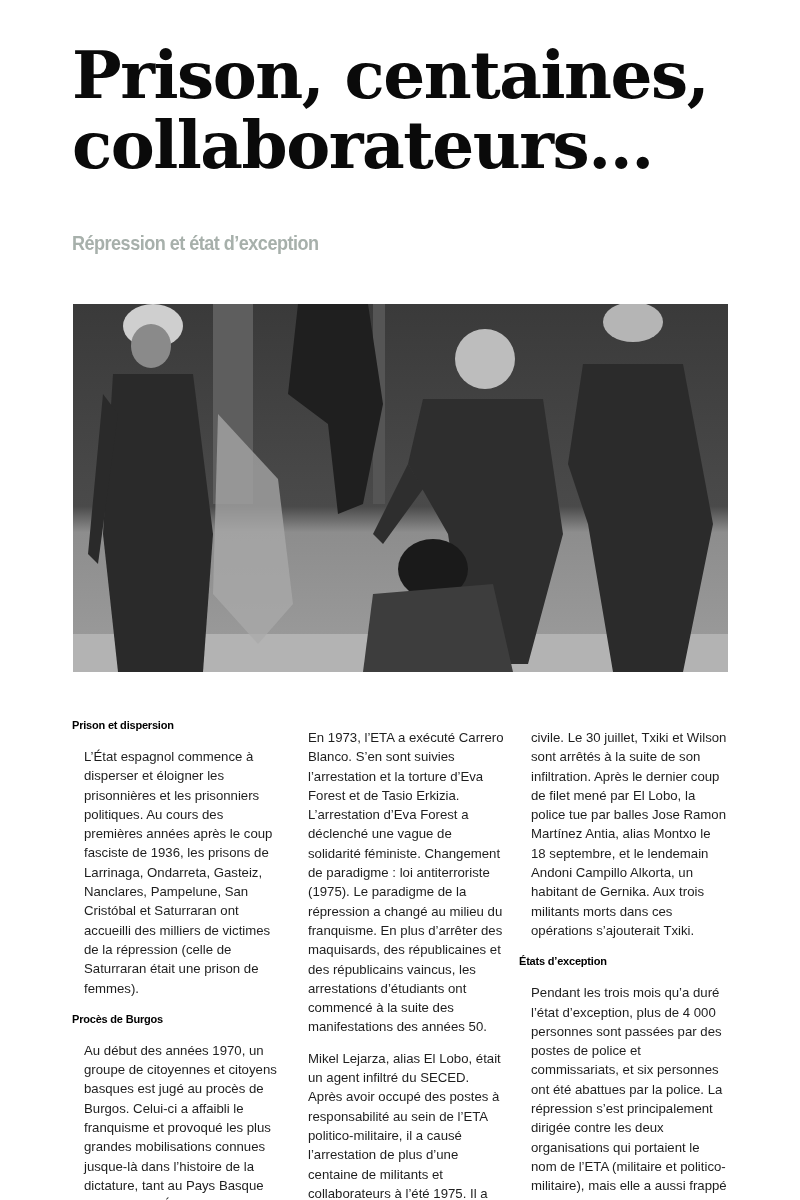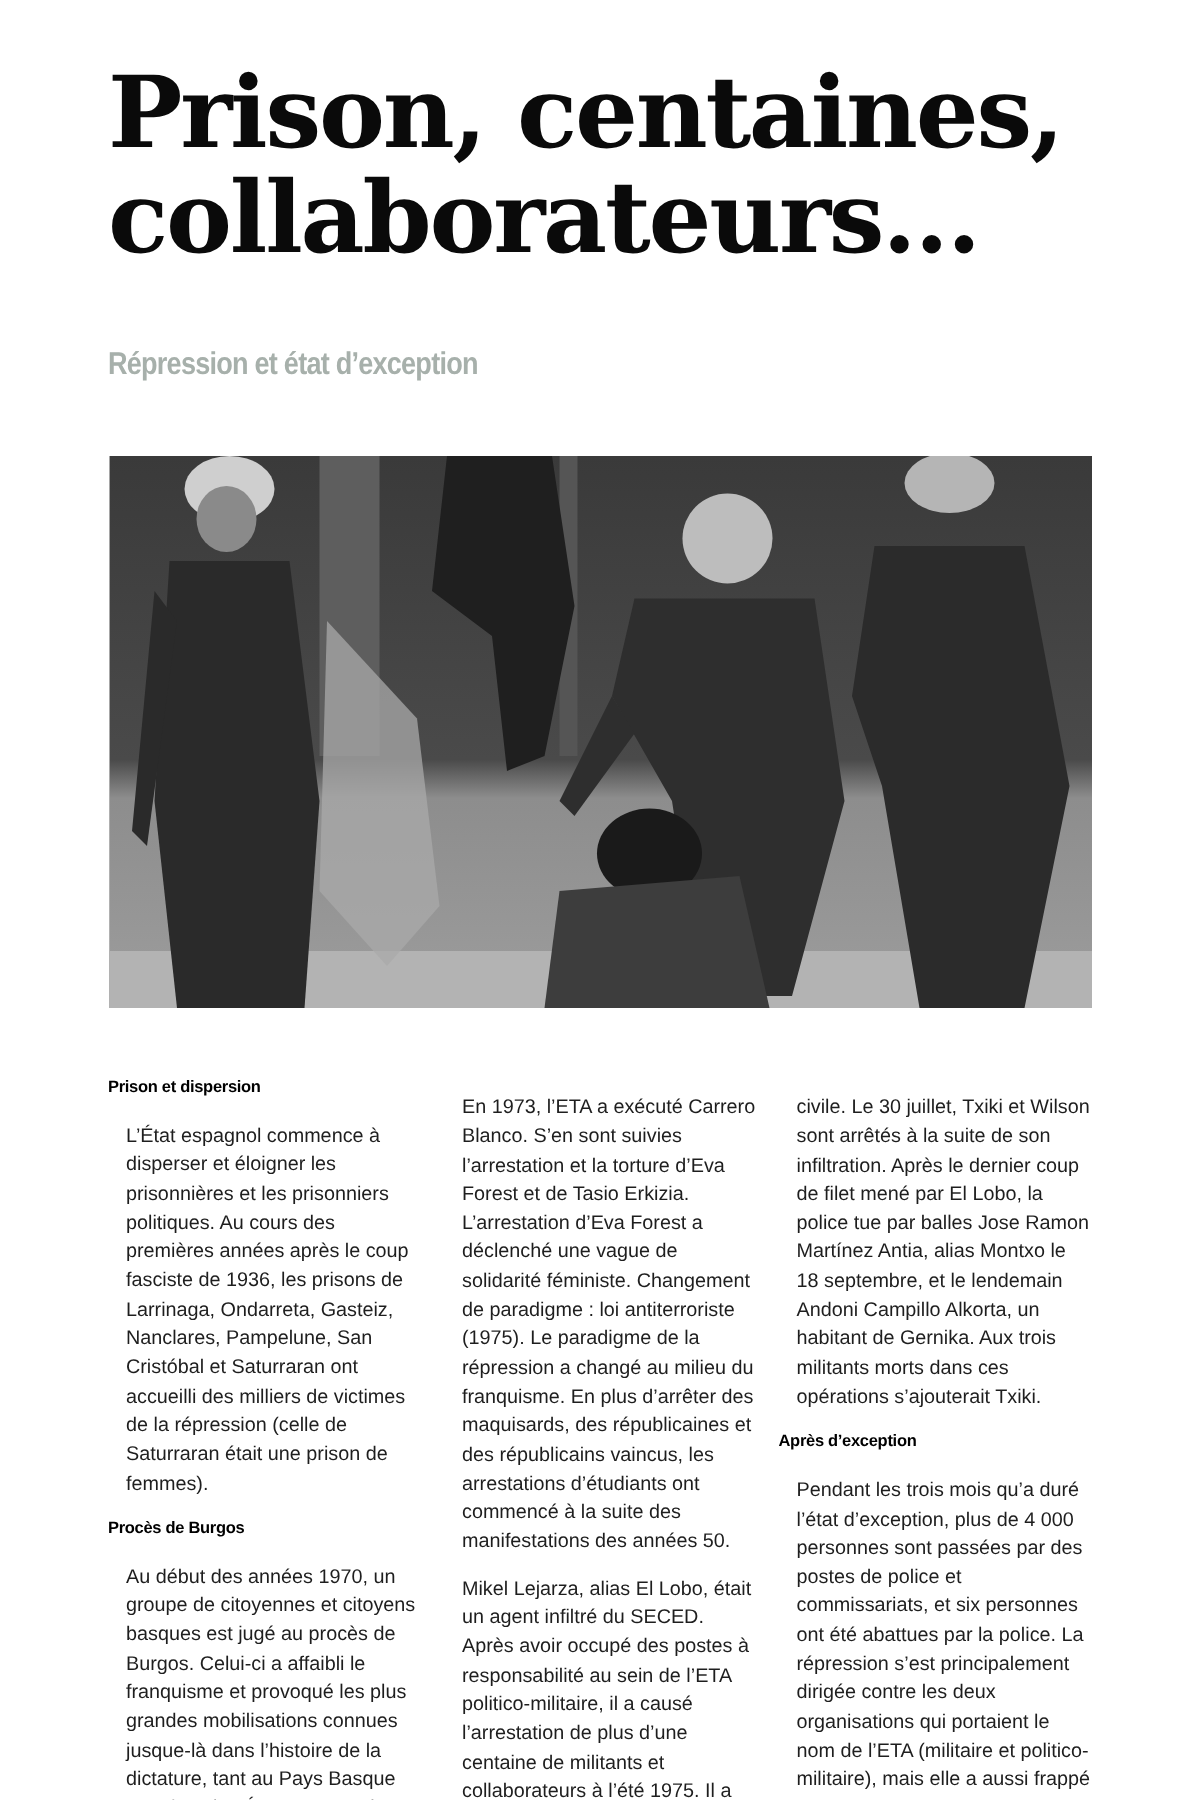--- a/index.html
+++ b/index.html
@@ -105,16 +105,16 @@
   <div class="sec">
     <p>Mikel Lejarza, alias El Lobo, était un agent infiltré du SECED. Après avoir occupé des postes à responsabilité au sein de l’ETA politico-militaire, il a causé l’arrestation de plus d’une centaine de militants et collaborateurs à l’été 1975. Il a attiré dans une embuscade un habitant de Legazpi, Josu Mujika alias Beltza, qui sera abattu par la Garde</p>
   </div>
 </div>
 
 <div class="col col3">
   <div class="sec">
     <p>civile. Le 30 juillet, Txiki et Wilson sont arrêtés à la suite de son infiltration. Après le dernier coup de filet mené par El Lobo, la police tue par balles Jose Ramon Martínez Antia, alias Montxo le 18 septembre, et le lendemain Andoni Campillo Alkorta, un habitant de Gernika. Aux trois militants morts dans ces opérations s’ajouterait Txiki.</p>
   </div>
   <div class="sec">
-    <h3>Après d’exception</h3>
+    <h3>États d’exception</h3>
     <p>Pendant les trois mois qu’a duré l’état d’exception, plus de 4 000 personnes sont passées par des postes de police et commissariats, et six personnes ont été abattues par la police. La répression s’est principalement dirigée contre les deux organisations qui portaient le nom de l’ETA (militaire et politico-militaire), mais elle a aussi frappé des organisations politiques et syndicales, cherchant à les démanteler. Par ailleurs, des centaines de militants de LCR-ETA VI, MCE, PCE, PSOE et CCOO ont été arrêtés.</p>
   </div>
 </div>
 
 </body></html>

